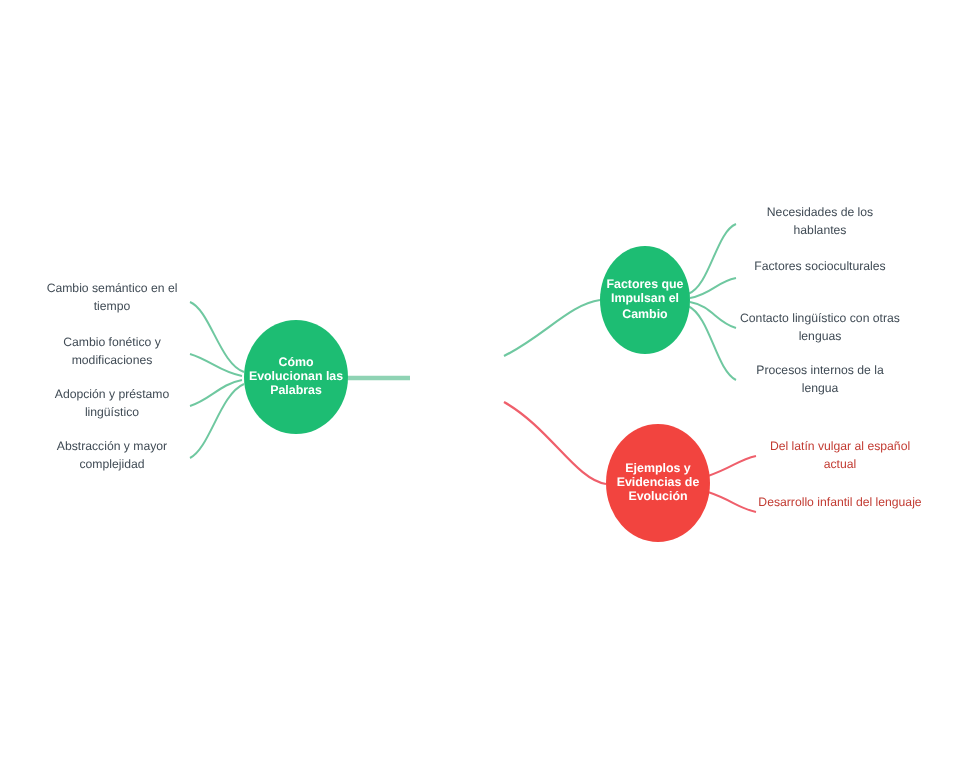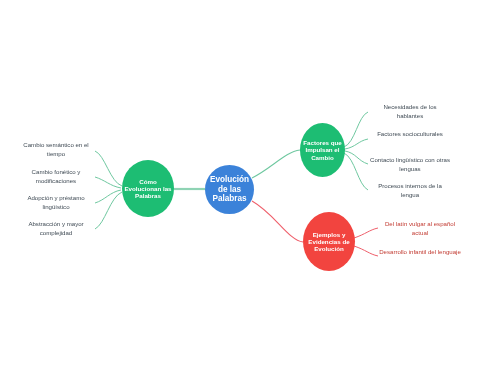--- a/index.html
+++ b/index.html
@@ -105,23 +105,20 @@
 
     <path d="M344,147 C355,143 358,116 368,112" stroke="#6fc8a0" stroke-width="1" fill="none"></path>
     <path d="M345,149 C356,147 358,141 368,139" stroke="#6fc8a0" stroke-width="1" fill="none"></path>
     <path d="M345,151 C356,153 358,161 368,164" stroke="#6fc8a0" stroke-width="1" fill="none"></path>
     <path d="M344,153 C355,158 358,185 368,190" stroke="#6fc8a0" stroke-width="1" fill="none"></path>
 
     <path d="M354,238 C366,234 369,230 378,228" stroke="#ef5f6b" stroke-width="1" fill="none"></path>
     <path d="M354,246 C366,250 369,254 378,256" stroke="#ef5f6b" stroke-width="1" fill="none"></path>
   </svg>
 
-  <div class="node node-root">
-    <span>Evolución de las Palabras</span>
-  </div>
 
   <div class="node node-green-left">
     <span>Cómo Evolucionan las Palabras</span>
   </div>
 
   <div class="node node-green-right">
     <span>Factores que Impulsan el Cambio</span>
   </div>
 
   <div class="node node-red">

